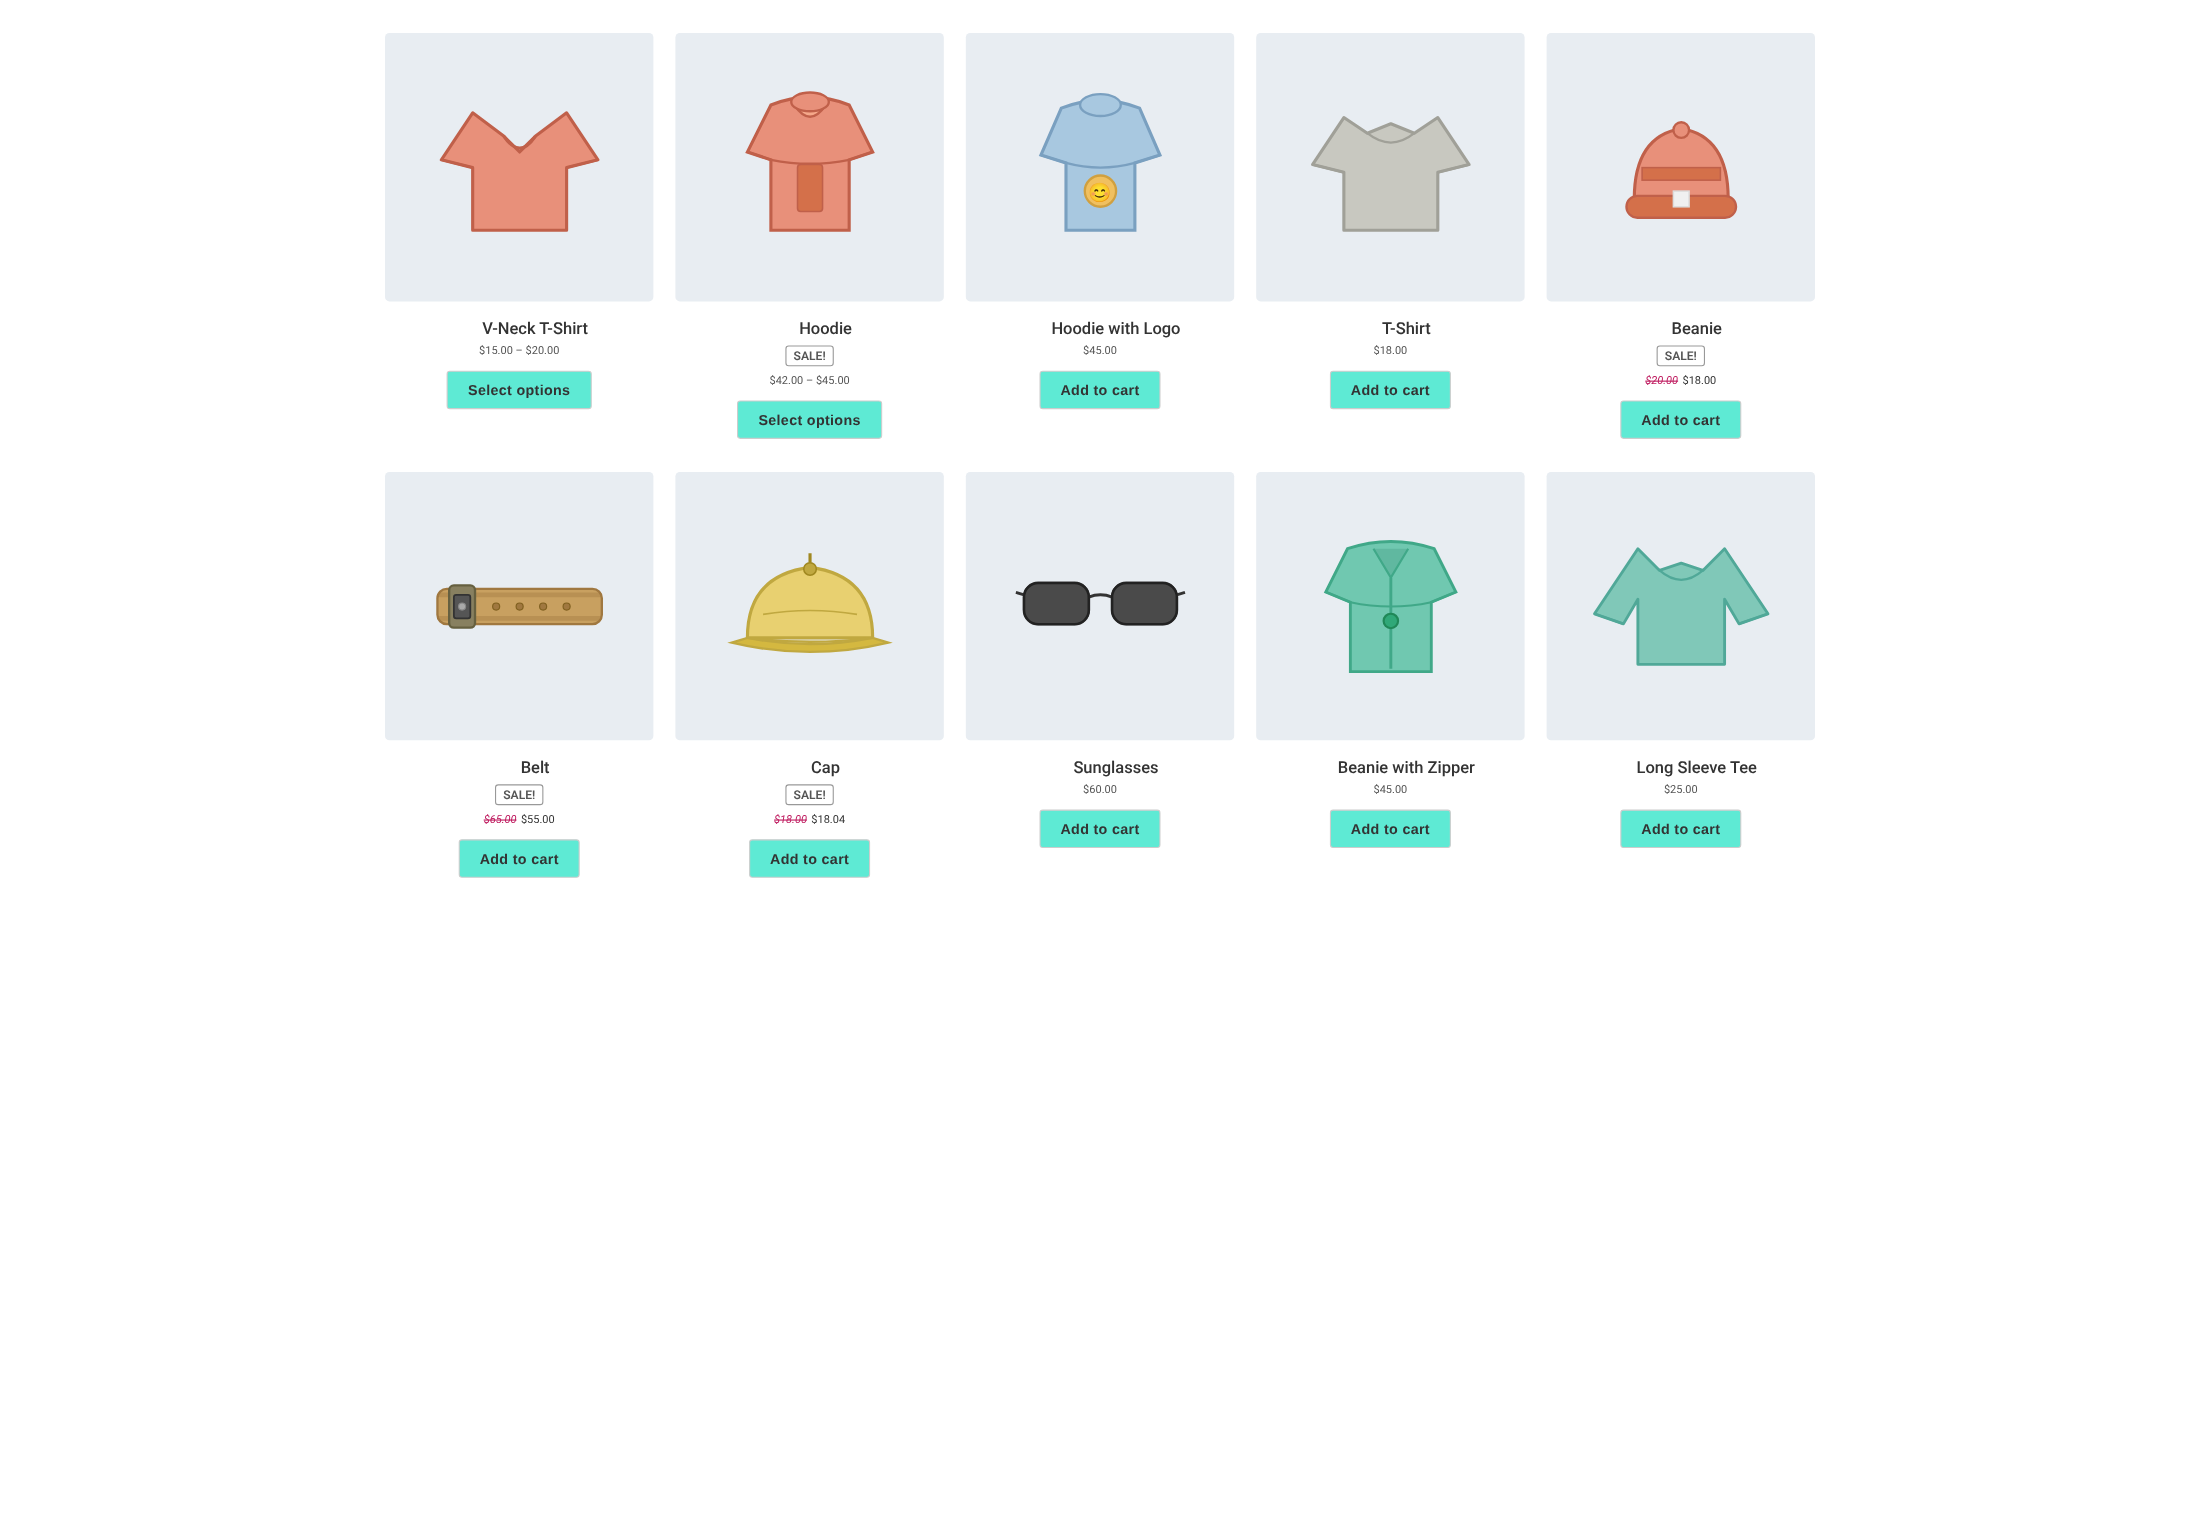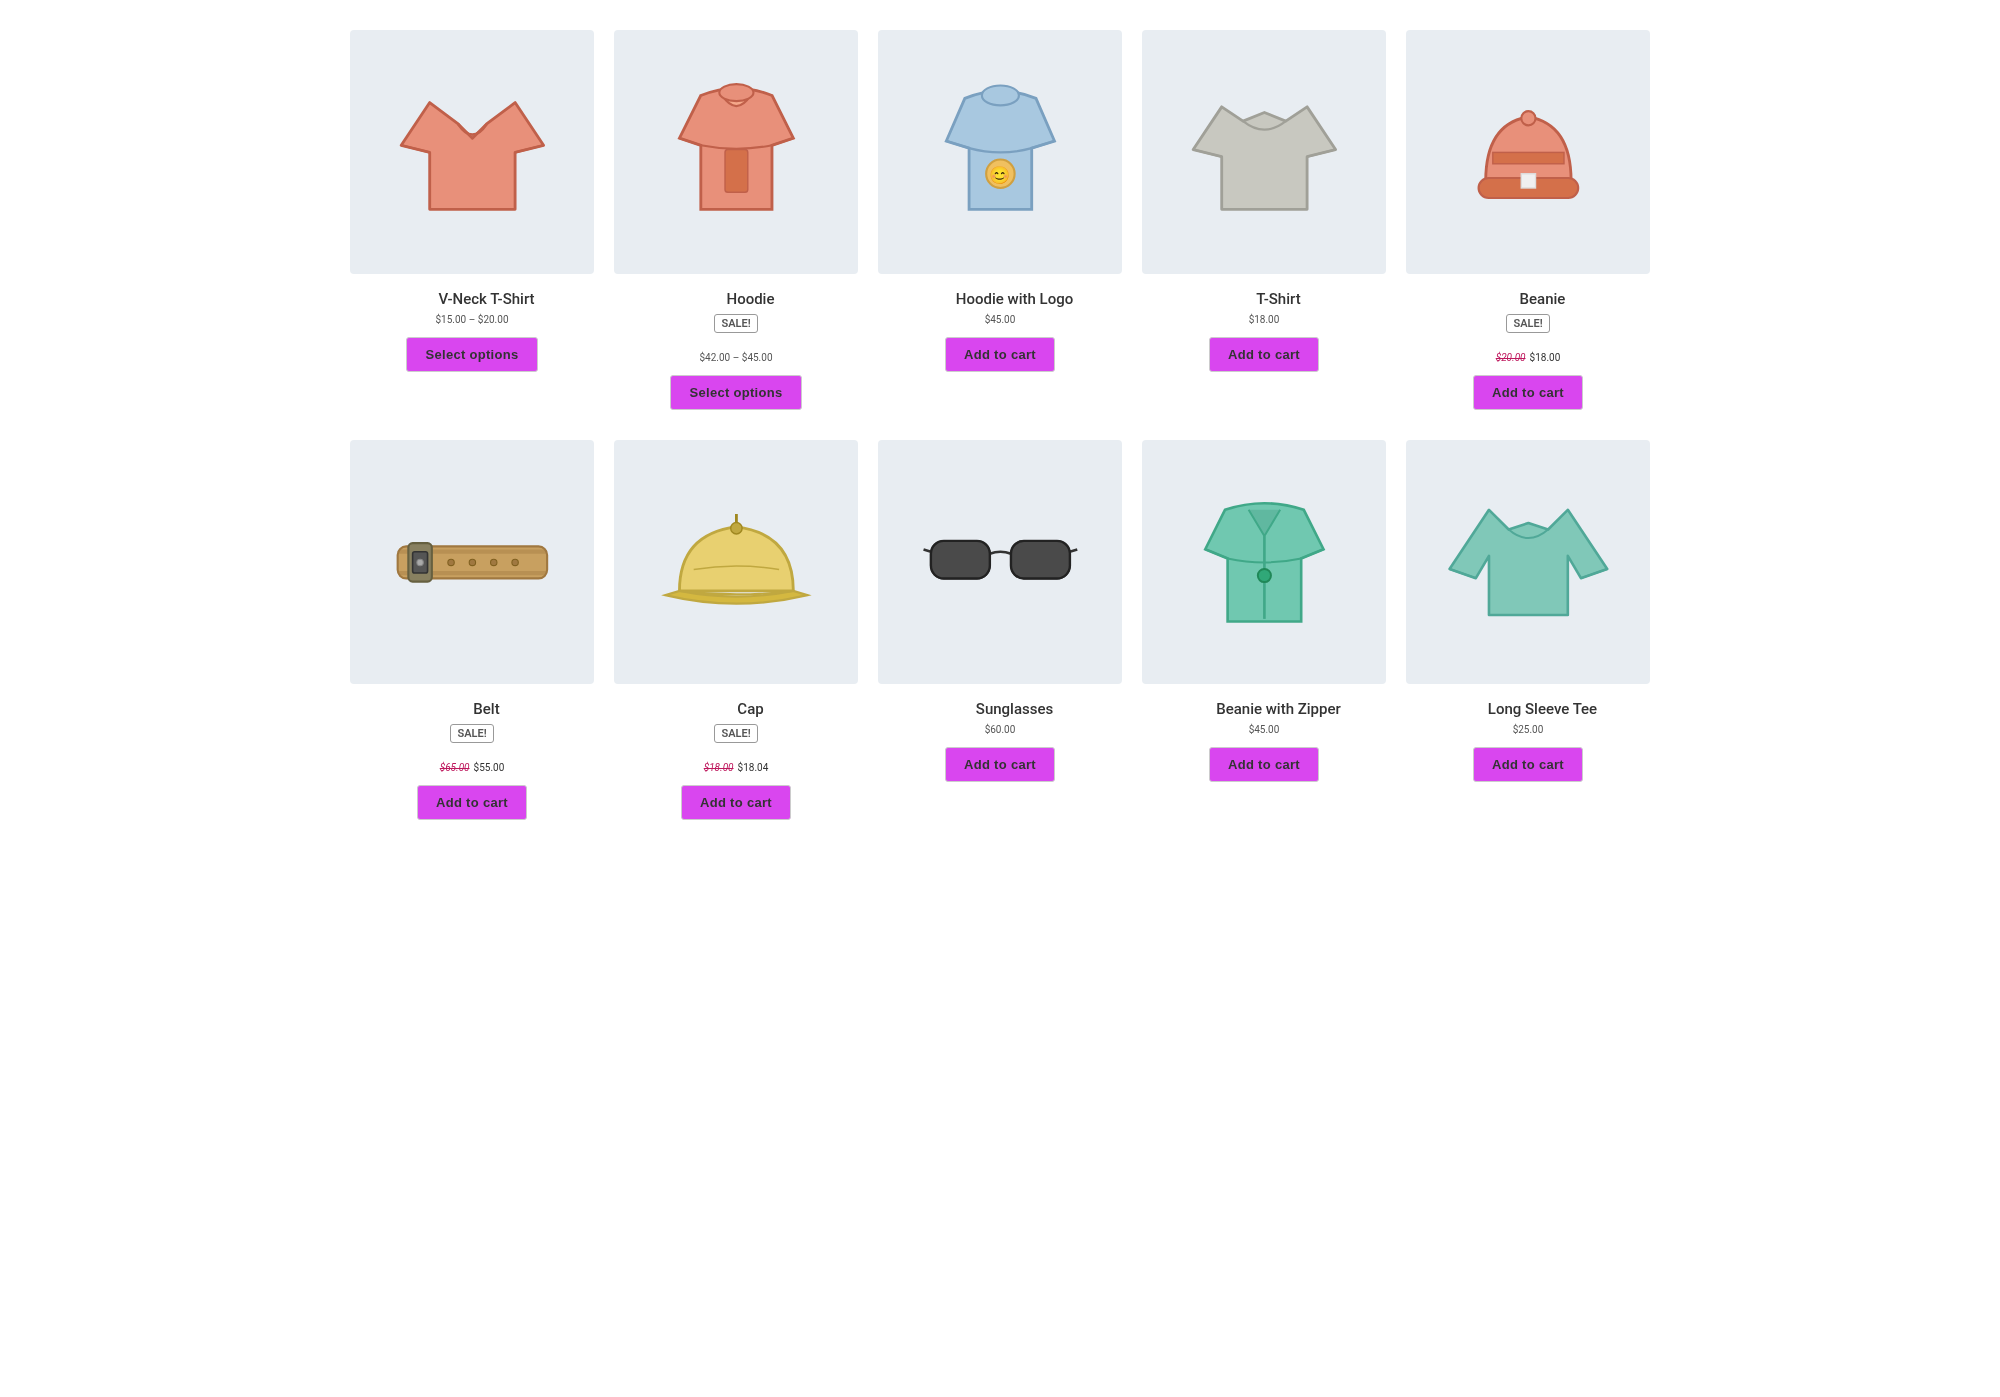--- a/index.html
+++ b/index.html
@@ -45,39 +45,39 @@
       margin-left: 29px;
     }
     .sale-badge {
       display: inline-block;
       border: 1px solid #999;
       color: #555;
       font-size: 11px;
       font-weight: 600;
       padding: 2px 6px;
       border-radius: 3px;
-      margin-bottom: 19px;
+      margin-bottom: 8px;
     }
     .product-price {
       font-size: 10px;
       color: #555;
       margin-bottom: 12px;
     }
     .product-price .original {
       text-decoration: line-through;
       color: #be185d;
       margin-right: 4px;
       font-style: italic;
     }
     .product-price .sale {
       color: #333;
     }
     .btn {
       border: 1px solid #ccc;
-      background: #d946ef;
+      background: #5eead4;
       color: #333;
       padding: 9px 18px;
       font-size: 13px;
       font-weight: 600;
       border-radius: 3px;
       cursor: pointer;
       letter-spacing: 0.3px;
       transition: background 0.15s, border-color 0.15s;
     }
   </style>

